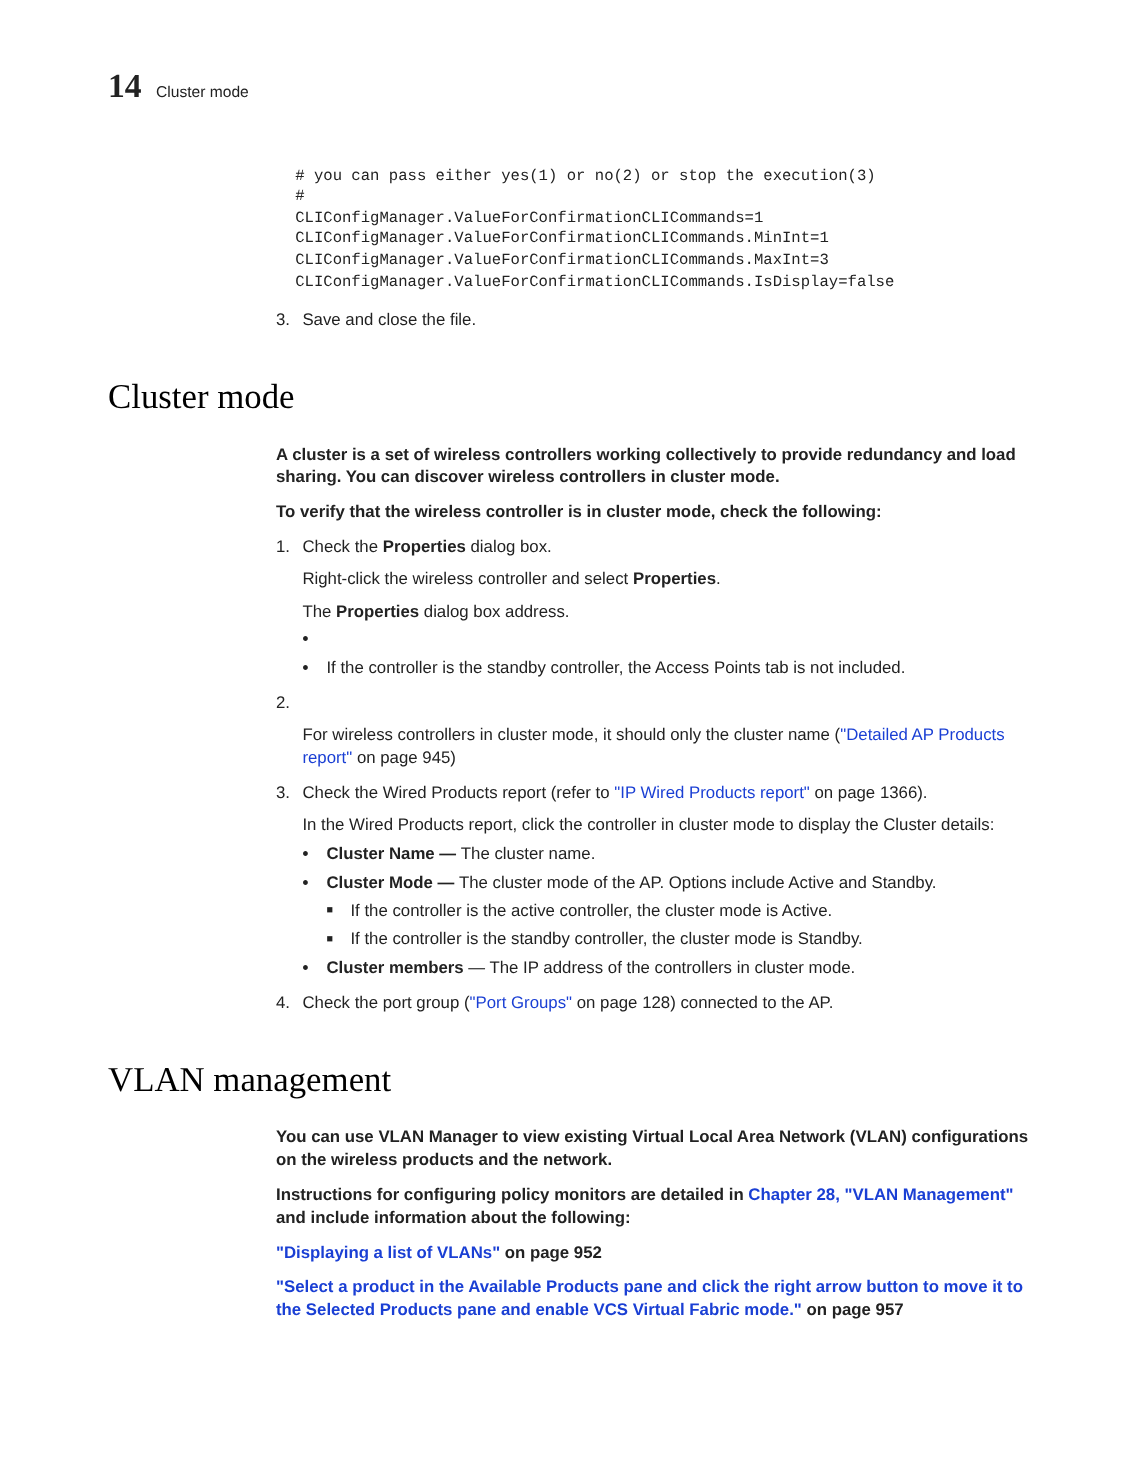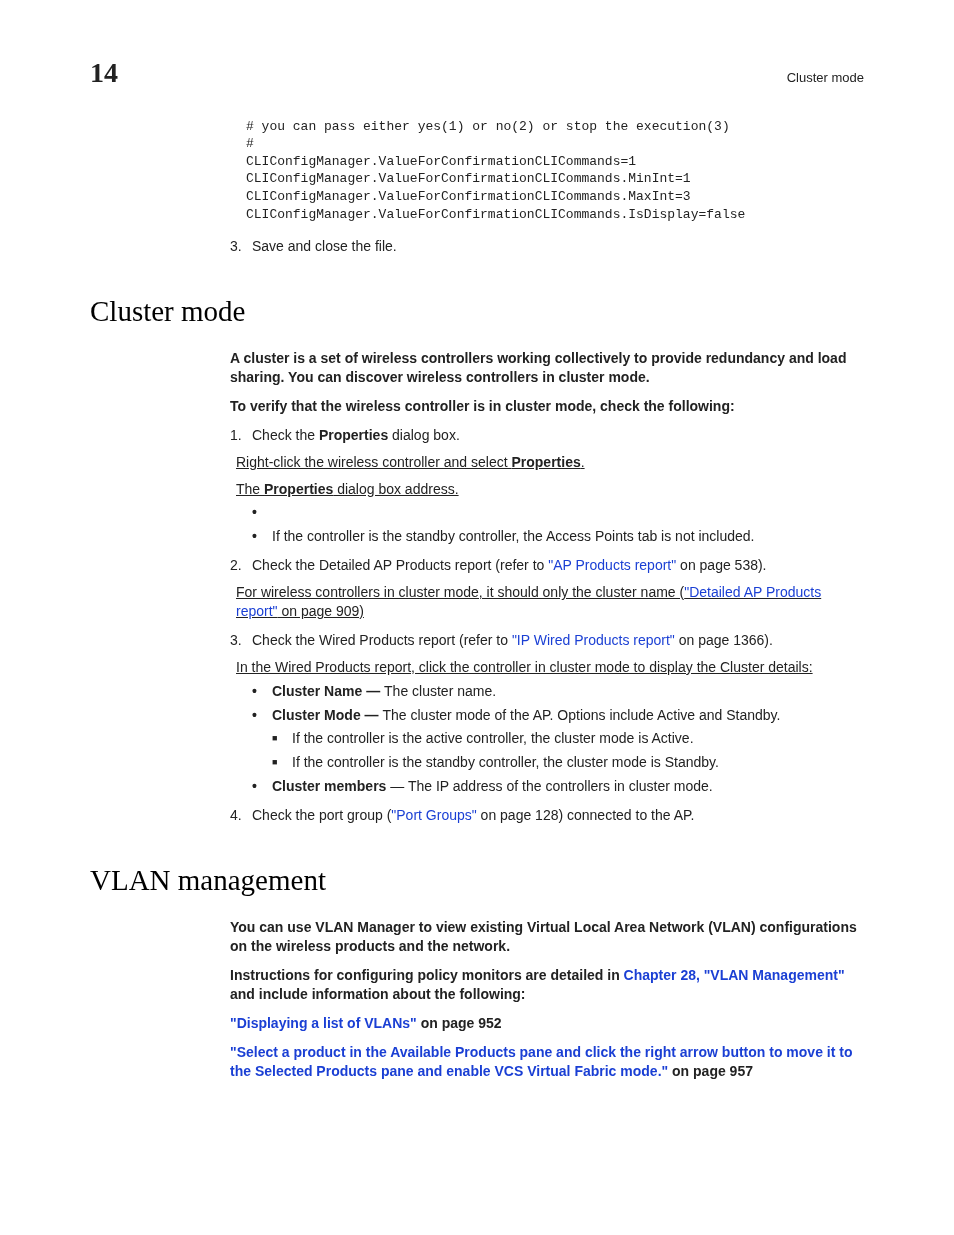--- a/index.html
+++ b/index.html
@@ -8,22 +8,21 @@
     color: #222;
     margin: 0;
     padding: 54px 90px 60px 90px;
     width: 954px;
     box-sizing: border-box;
     line-height: 1.35;
   }
   .page-header {
     display: flex;
     align-items: baseline;
-    margin-bottom: 26px;
-    justify-content: space-between;
+    margin-bottom: 46px;
   }
   .chap-num {
     font-family: Georgia, 'Times New Roman', serif;
     font-size: 28px;
     font-weight: bold;
     margin-right: 12px;
   }
   .chap-title {
     font-size: 13px;
   }
@@ -40,23 +39,22 @@
   }
   .numbered {
     display: flex;
     margin-top: 10px;
   }
   .numbered .num {
     width: 22px;
     flex-shrink: 0;
   }
   .subtext {
-    margin-left: 6px;
+    margin-left: 22px;
     margin-top: 8px;
-    text-decoration: underline;
   }
   h1.section {
     font-family: Georgia, 'Times New Roman', serif;
     font-size: 29px;
     font-weight: normal;
     margin: 36px 0 18px 0;
     color: #000;
   }
   .para {
     margin: 10px 0;
@@ -135,26 +133,23 @@
   <div class="bullet">
     <div class="dot">•</div>
   </div>
   <div class="bullet">
     <div class="dot">•</div>
     <div>If the controller is the standby controller, the Access Points tab is not included.</div>
   </div>
 
   <div class="numbered">
     <div class="num">2.</div>
-    <div>
-      <span>Check the Detailed AP Products report (refer to </span><span class="link">"AP Products report"</span><span> on page 538).</span>
-    </div>
   </div>
   <div class="subtext">
-    <span>For wireless controllers in cluster mode, it should only the cluster name (</span><span class="link">"Detailed AP Products report"</span><span> on page 909)</span>
+    <span>For wireless controllers in cluster mode, it should only the cluster name (</span><span class="link">"Detailed AP Products report"</span><span> on page 945)</span>
   </div>
 
   <div class="numbered">
     <div class="num">3.</div>
     <div>
       <span>Check the Wired Products report (refer to </span><span class="link">"IP Wired Products report"</span><span> on page 1366).</span>
     </div>
   </div>
   <div class="subtext">In the Wired Products report, click the controller in cluster mode to display the Cluster details:</div>
   <div class="bullet">

